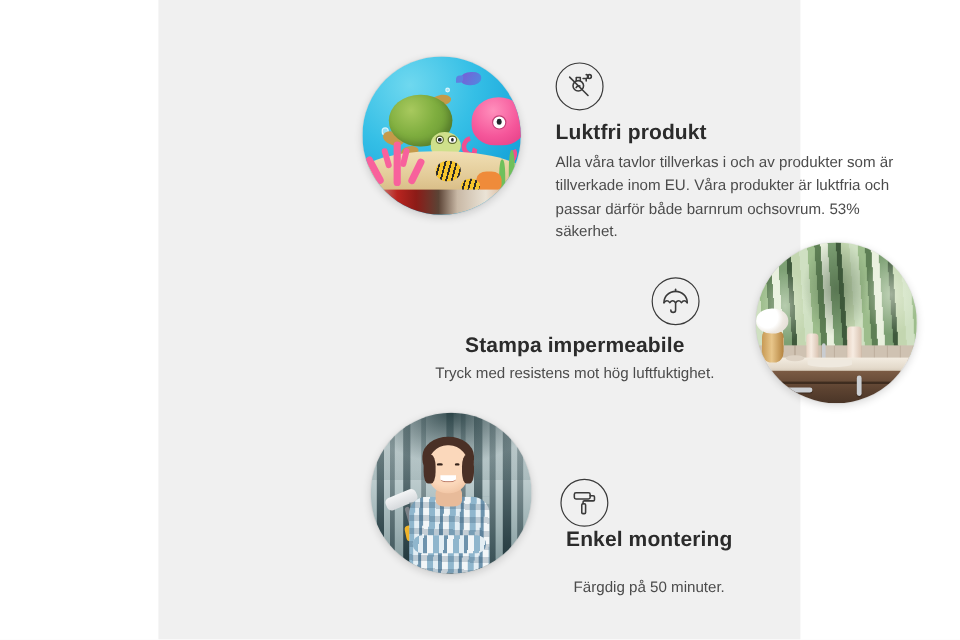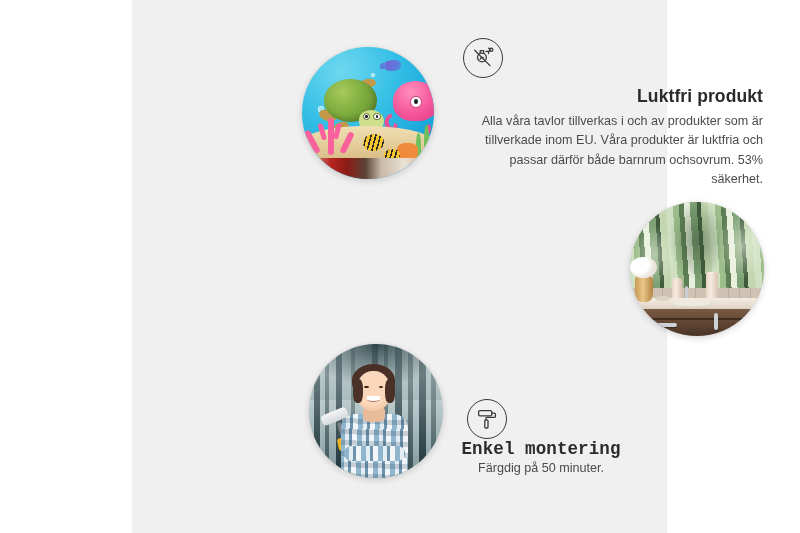--- a/index.html
+++ b/index.html
@@ -271,33 +271,33 @@
     color: #2b2b2b;
     letter-spacing: .1px;
   }
   .f-body {
     font-size: 12.6px;
     line-height: 1.54;
     color: #4b4b4b;
   }
 
   
-  #feature-odourless { left: 331px; top: 38px; width: 300px; text-align: right; }
+  #feature-odourless { left: 331px; top: 52px; width: 300px; }
   #feature-odourless .icon-circle { margin-bottom: 8px; }
   #feature-odourless .f-title { margin-bottom: 5px; }
 
   
   #feature-waterproof { left: 212px; top: 231px; width: 270px; text-align: center; }
   #feature-waterproof .icon-row { display: flex; justify-content: center; margin-bottom: 6px; }
   #feature-waterproof .icon-row .spacer { width: 168px; }
   #feature-waterproof .f-title { margin-bottom: 4px; }
 
   
   #feature-assembly { left: 289px; top: 399px; width: 240px; text-align: center; }
-  #feature-assembly .f-title { margin-bottom: 0; font-family: Liberation Mono, monospace; }
+  #feature-assembly .f-title { margin-bottom: 20px; }
   #feature-assembly .icon-wrap { display: flex; justify-content: flex-start; padding-left: 46px; }
 </style>
 </head>
 <body>
 
 <div class="stage">
 
   <div class="panel">
 
     <div class="photo" id="photo-aquarium">
@@ -374,20 +374,35 @@
         <div class="ba-flower"></div>
         <div class="ba-bottle" style="left:19%;top:70%;width:11%;height:4%;border-radius:50%;background:#ddd2c4;"></div>
         <div class="ba-cabinet">
           <div class="ba-drawer-line" style="top:34%;"></div>
           <div class="ba-handle" style="left:14%;top:52%;width:22%;height:4px;"></div>
           <div class="ba-handle" style="left:62%;top:16%;width:4px;height:60%;"></div>
         </div>
       </div>
     </div>
 
+    <div class="feature" id="feature-waterproof">
+      <div class="icon-row">
+        <span class="spacer"></span>
+        <div class="icon-circle">
+          <svg width="26" height="26" viewBox="0 0 26 26" fill="none" stroke="#3a3a3a" stroke-width="1.3" stroke-linecap="round" stroke-linejoin="round">
+            <path d="M3.3 14.2C3.3 9 7.6 4.8 13 4.8s9.7 4.2 9.7 9.4"></path>
+            <path d="M3.3 14.2c1.6-2 3.3-2 4.8 0 1.6-2 3.3-2 4.9 0 1.6-2 3.3-2 4.8 0 1.6-2 3.3-2 4.9 0"></path>
+            <path d="M13 4.8V3.1"></path>
+            <path d="M13 14.2v6.1c0 1.1-.9 2-2 2s-2-.9-2-2"></path>
+          </svg>
+        </div>
+      </div>
+      <div class="f-title">Stampa impermeabile</div>
+      <div class="f-body">Tryck med resistens mot hög luftfuktighet.</div>
+    </div>
 
     <div class="photo" id="photo-forest">
       <div class="inner">
         <div class="fo-bg"></div>
         <div class="fo-trees">
           <span style="left:4%;width:4%;"></span>
           <span style="left:12%;width:3%;opacity:.7;"></span>
           <span style="left:20%;width:5%;"></span>
           <span style="left:31%;width:3%;opacity:.6;"></span>
           <span style="left:47%;width:4.5%;"></span>

